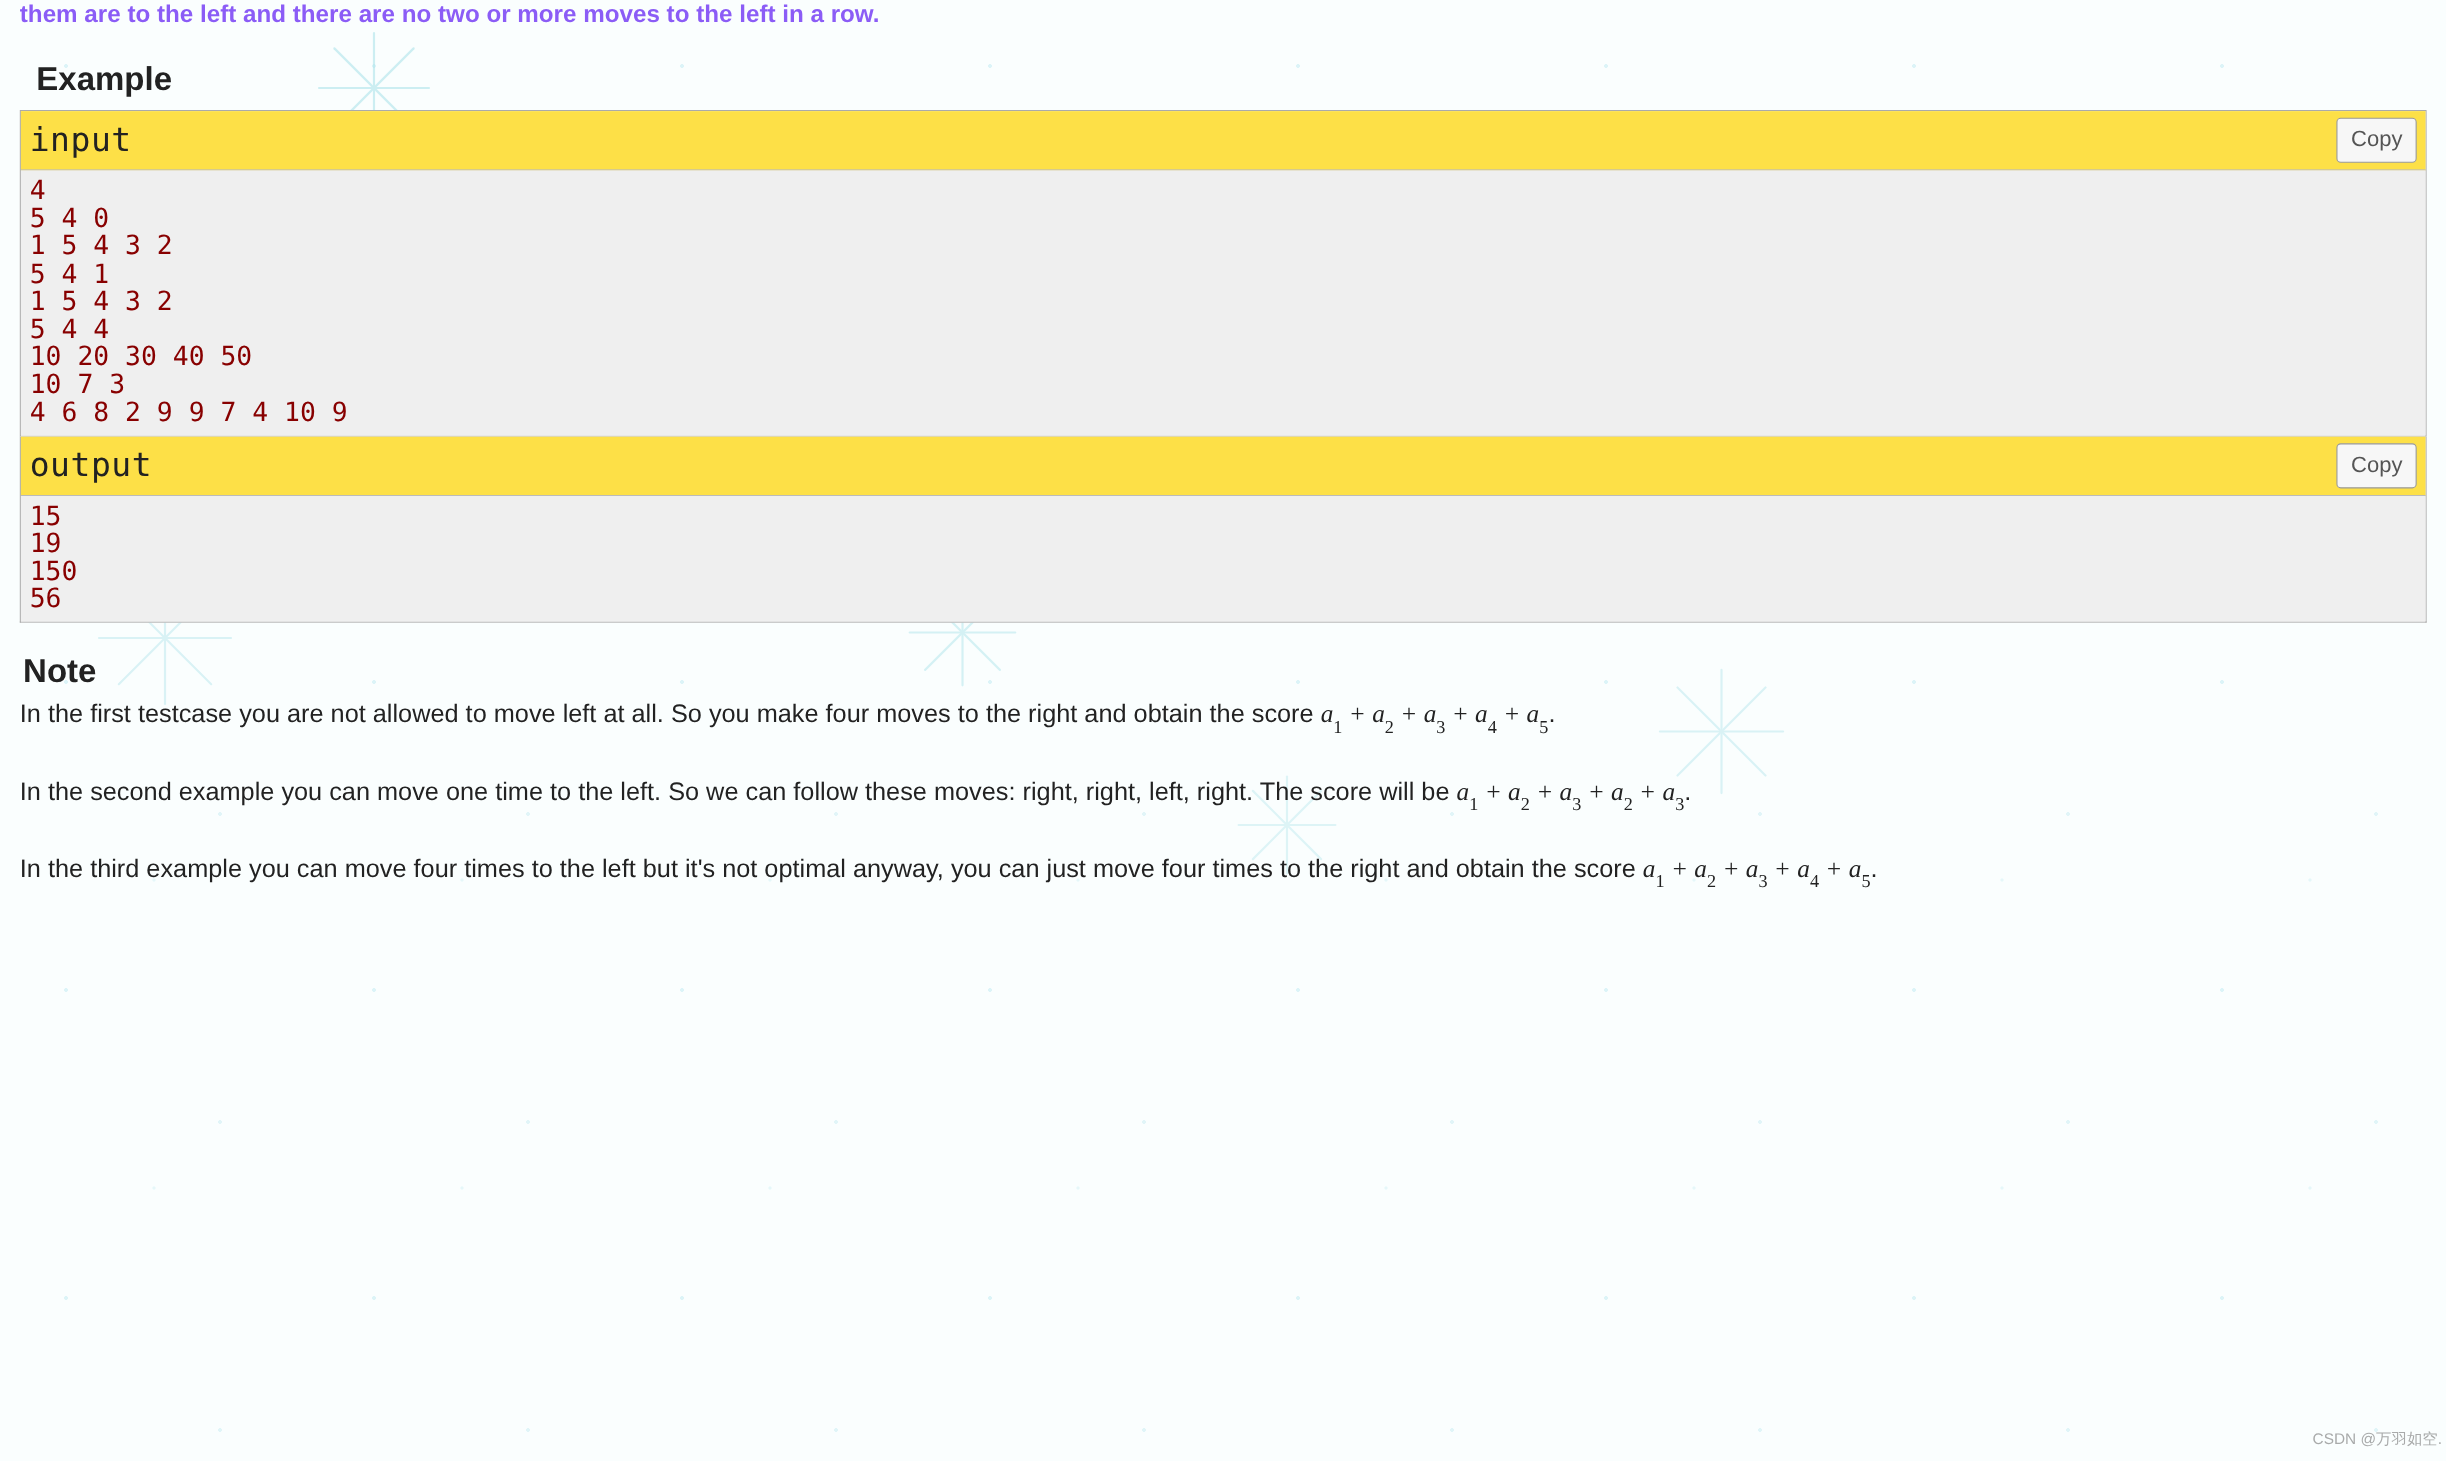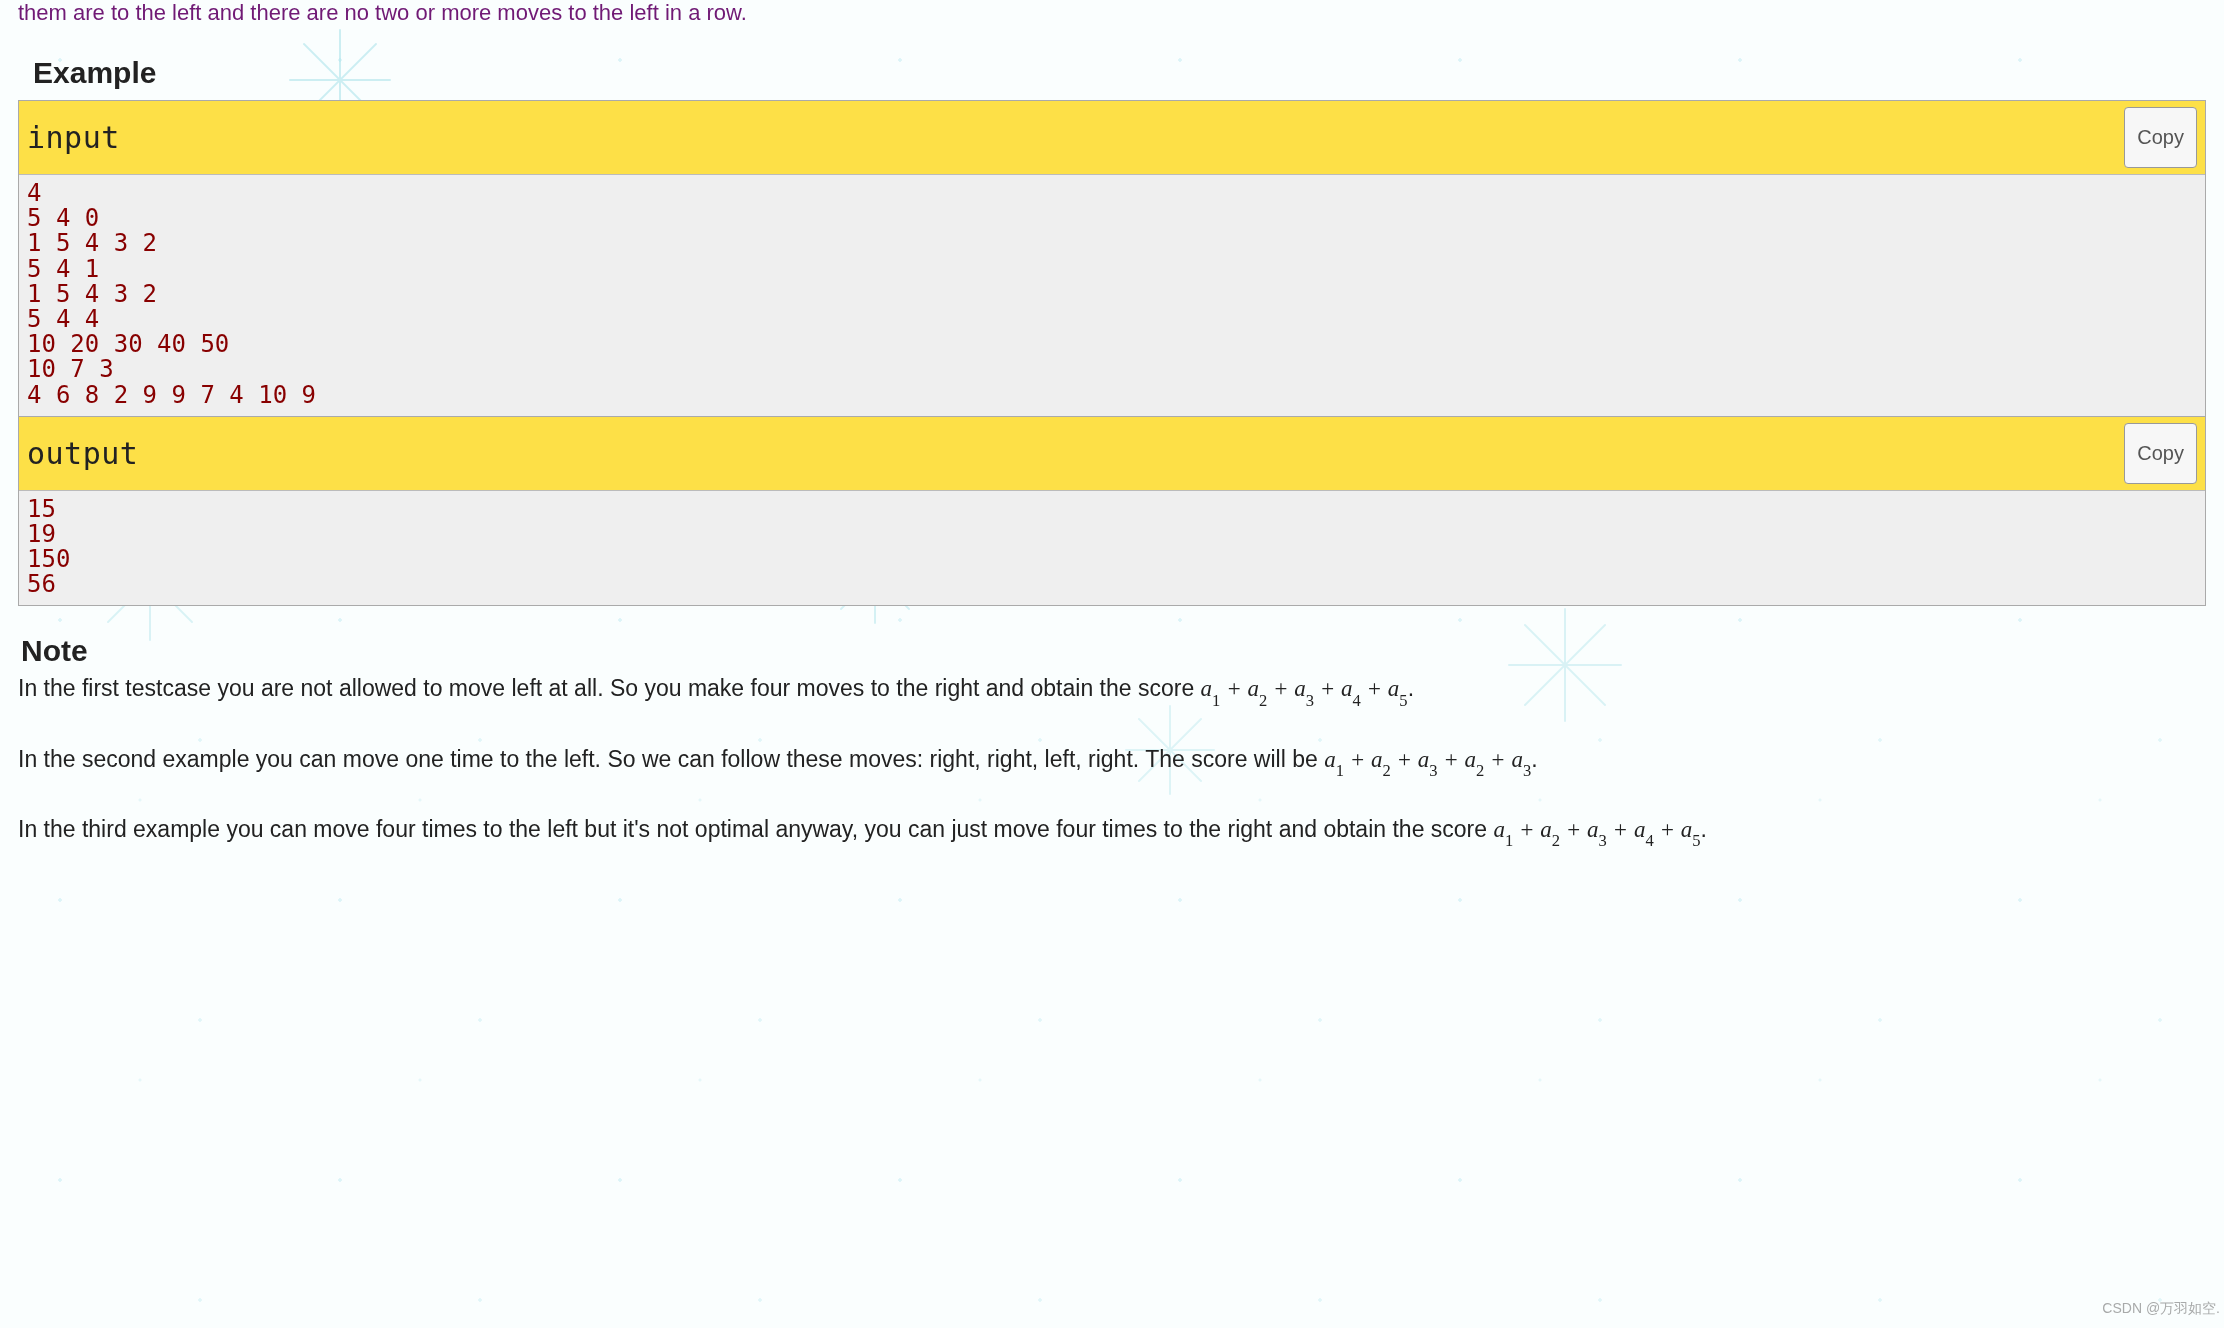--- a/index.html
+++ b/index.html
@@ -35,25 +35,26 @@
     stroke: #a8e2ea;
     stroke-width: 2;
     fill: none;
     stroke-linecap: round;
     opacity: .55;
     z-index: 0;
   }
   .content { position: relative; z-index: 1; }
 
   .cutoff {
-    color: #701a75;
+    color: #8b5cf6;
     font-size: 22px;
     margin: 0 0 30px 0;
     white-space: nowrap;
     overflow: hidden;
+    font-weight: bold;
   }
 
   .sec-head {
     font-weight: 700;
     font-size: 30px;
     margin: 8px 0 10px 15px;
   }
 
   .io-block {
     border: 1px solid #aaa;
@@ -70,21 +71,21 @@
   .io-title {
     font-family: ui-monospace, SFMono-Regular, Menlo, Consolas, monospace;
     font-size: 30px;
     letter-spacing: .5px;
   }
   .copy-btn {
     font-size: 20px;
     color: #555;
     border: 1px solid #999;
     background: #f7f7f7;
-    padding: 18px 12px;
+    padding: 8px 12px;
     border-radius: 4px;
     cursor: pointer;
   }
   .io-body {
     background: #efefef;
     padding: 6px 8px 8px 8px;
   }
   .io-body pre {
     margin: 0;
     font-family: ui-monospace, SFMono-Regular, Menlo, Consolas, monospace;

